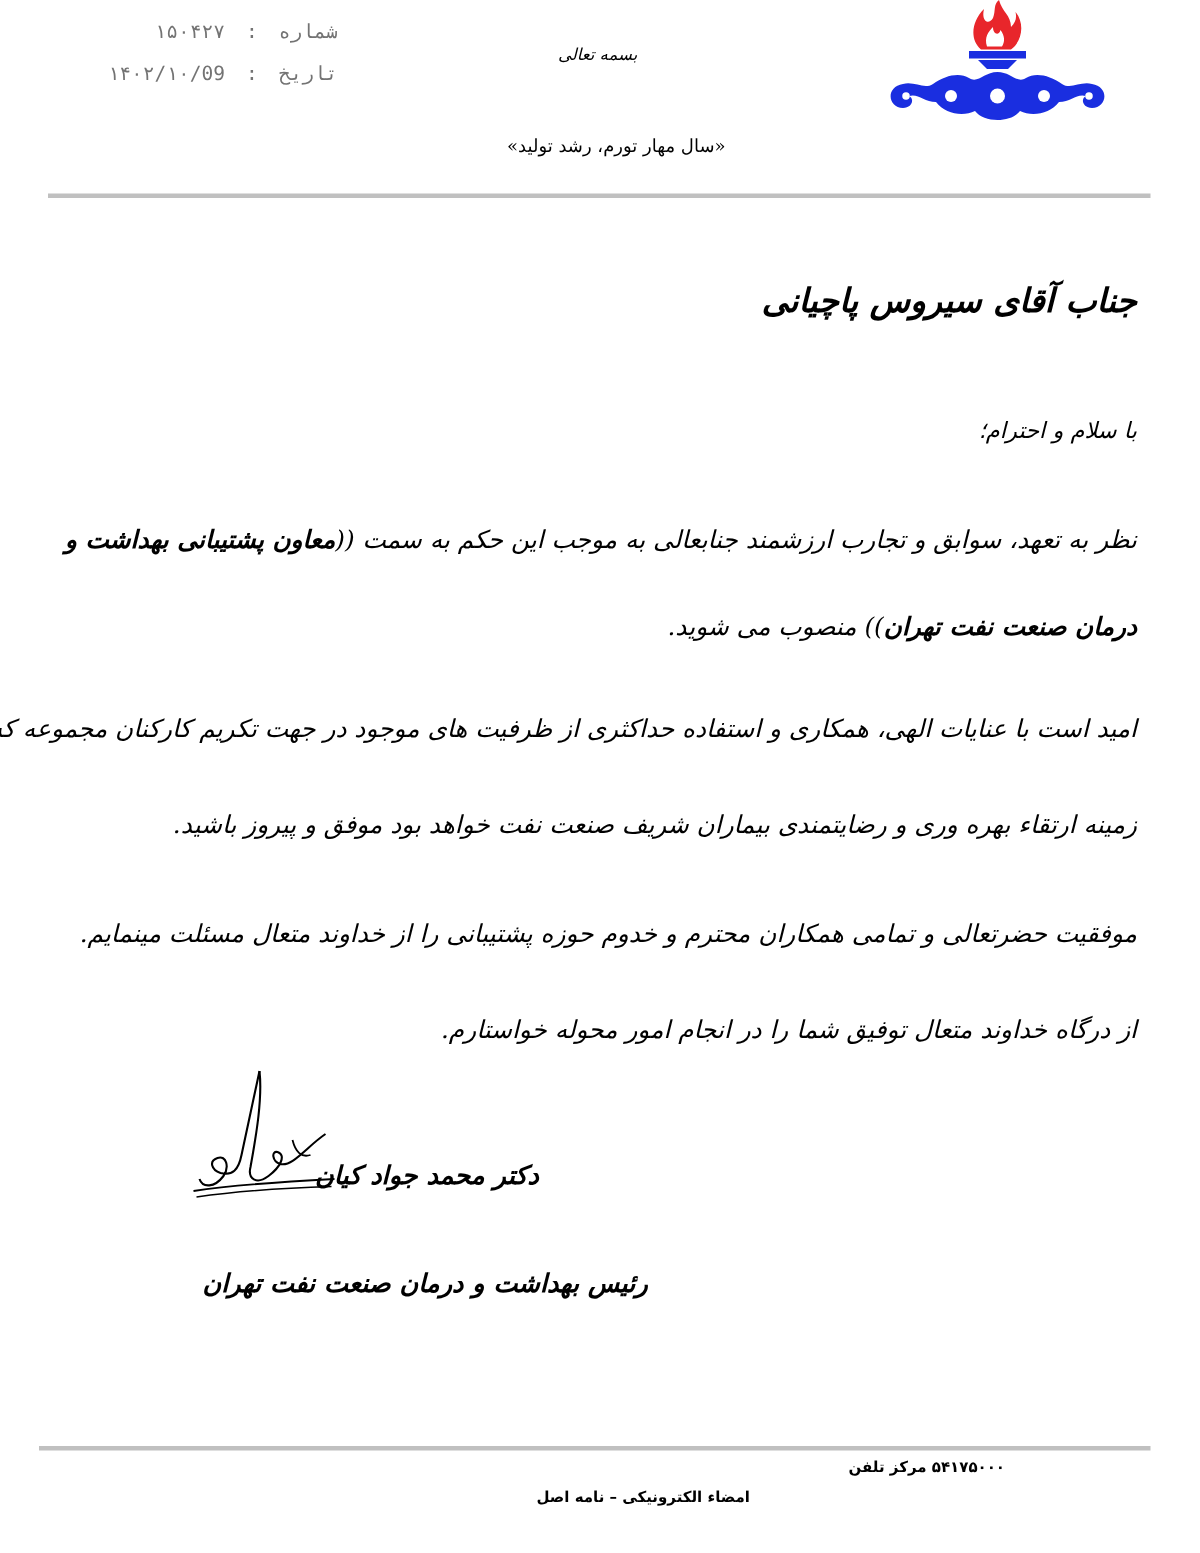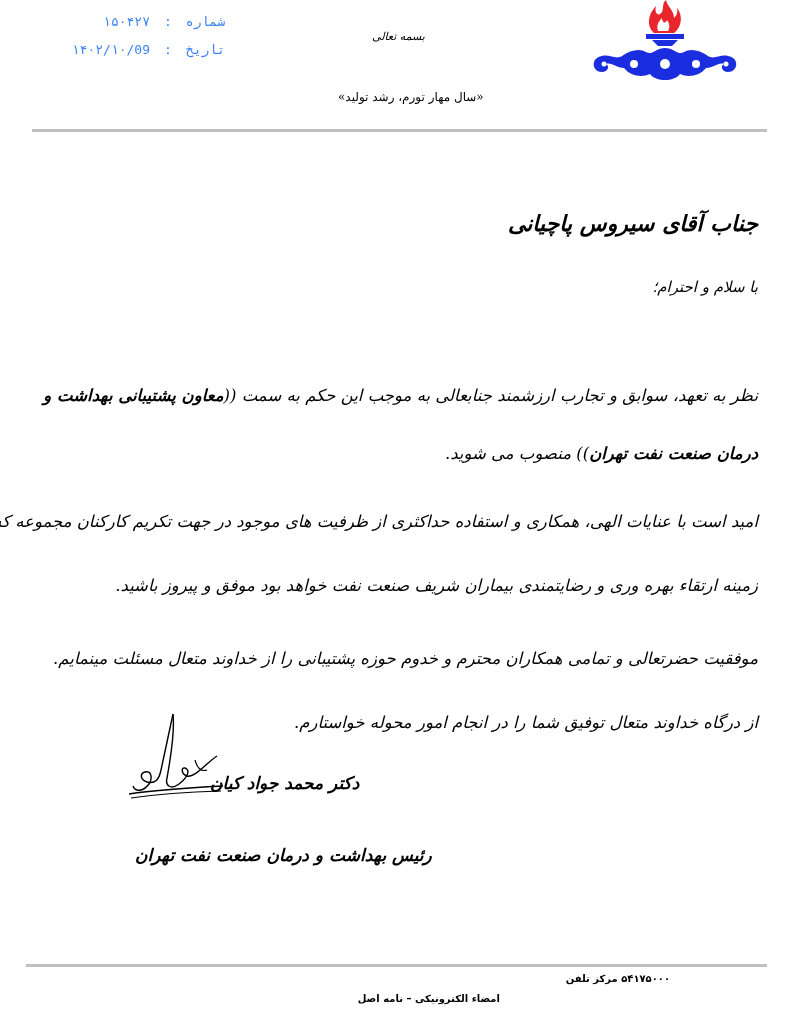--- a/index.html
+++ b/index.html
@@ -17,21 +17,21 @@
     }
 
     
     .meta-row {
       position: absolute;
       right: 575px;
       direction: rtl;
       font-family: "DejaVu Sans Mono", monospace;
       font-size: 13px;
       letter-spacing: 2px;
-      color: #3b82f6;
+      color: #737373;
       white-space: nowrap;
     }
     .meta-row .lbl { margin-left: 14px; }
     .meta-row .sep { margin-left: 14px; }
     #meta-number { top: 14px; }
     #meta-date { top: 42px; }
 
     .bismillah {
       position: absolute;
       left: 372px;
@@ -97,31 +97,29 @@
       text-align: right;
       font-family: "DejaVu Serif", serif;
       font-style: italic;
       white-space: nowrap;
     }
     .recipient {
       right: 42px;
       top: 188px;
       font-size: 22px;
       font-weight: bold;
-      margin-top: 22px;
     }
     .greeting {
       right: 42px;
       top: 278px;
       font-size: 15px;
     }
     .para {
       right: 42px;
       font-size: 16.5px;
-      margin-top: 36px;
     }
     .para b { font-weight: bold; }
     #line-1 { top: 350px; }
     #line-2 { top: 408px; }
     #line-3 { top: 476px; }
     #line-4 { top: 540px; }
     #line-5 { top: 613px; }
     #line-6 { top: 677px; }
 
     

